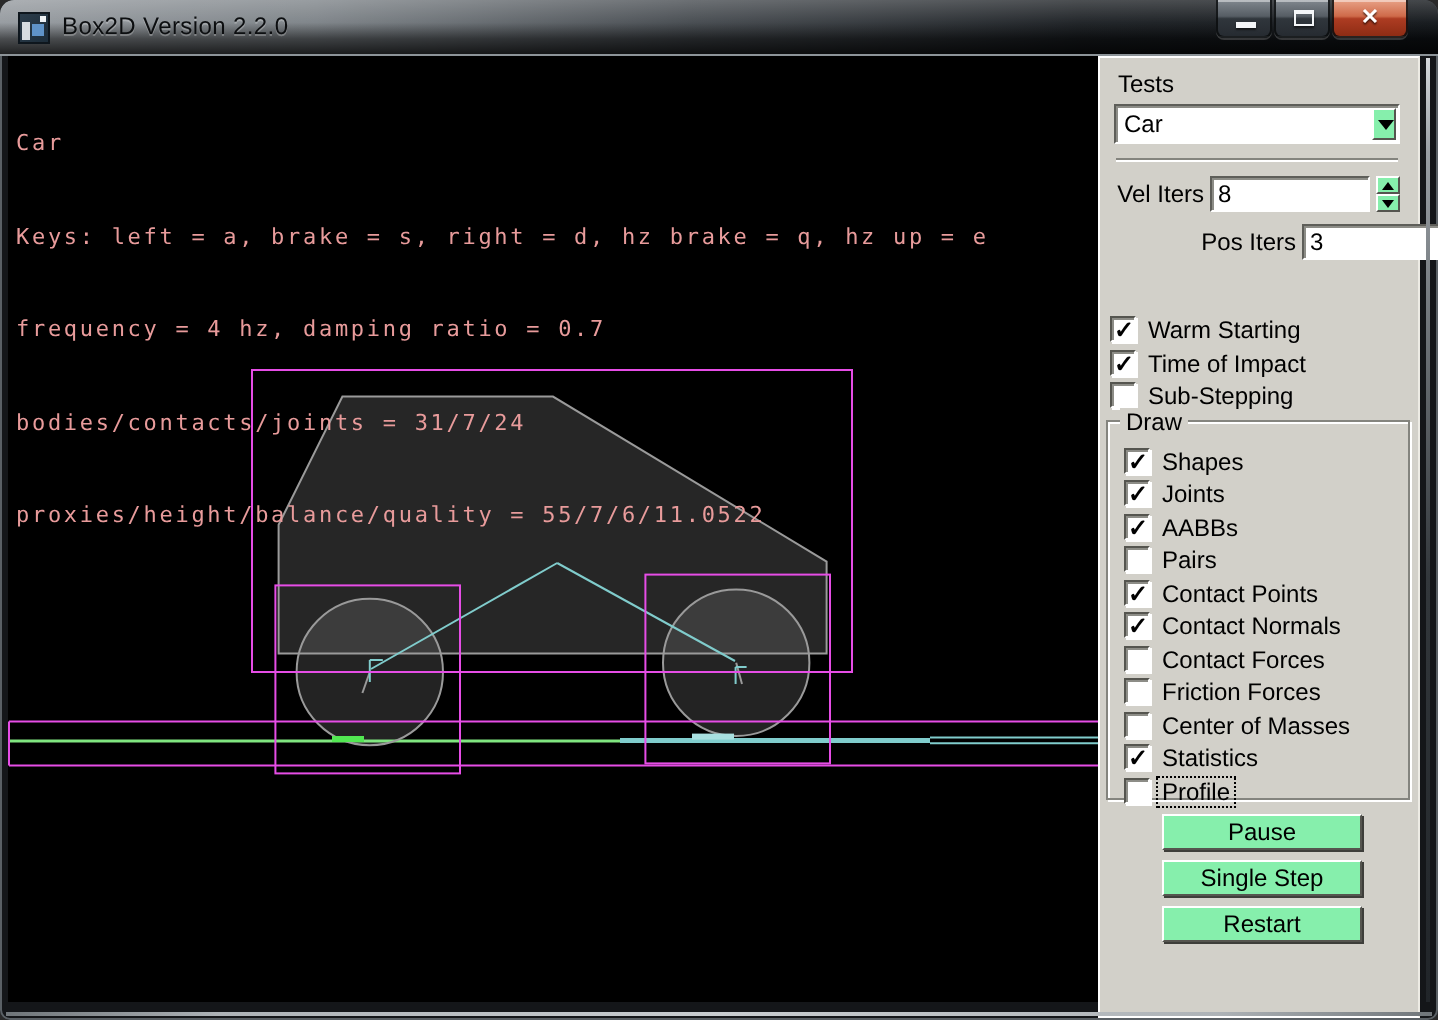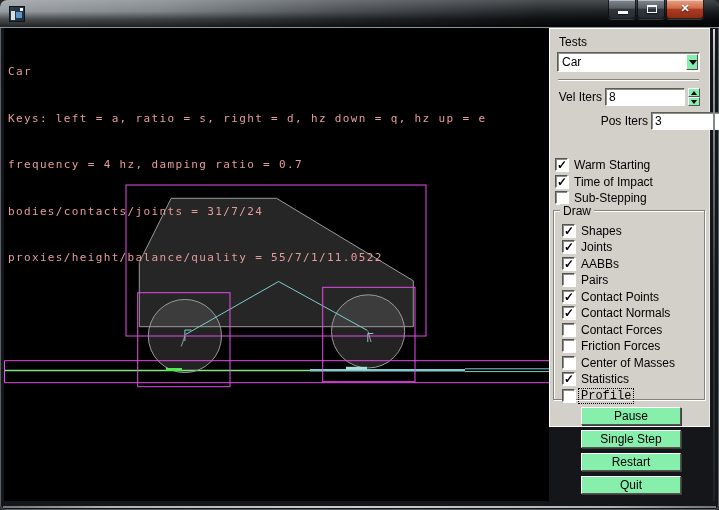--- a/index.html
+++ b/index.html
@@ -56,21 +56,21 @@
   #stats {
     position:absolute; left:4px; top:5px;
     font-family:"DejaVu Sans Mono", monospace;
     font-size:11px; line-height:15.5px; letter-spacing:1.35px;
     color:#E89B9B; white-space:pre;
   }
   #scene { position:absolute; left:0; top:0; }
 
   
   #sidebar {
-    position:absolute; left:549px; top:28px; width:161px; height:399px;
+    position:absolute; left:549px; top:28px; width:161px; height:481px;
     background:#D2D0C9;
     border-left:1px solid #FFFFFF; border-top:1px solid #FFFFFF;
     border-right:1px solid #EDEBE4; border-bottom:1px solid #FFFFFF;
     font-size:12px; color:#000;
   }
   .lbl { position:absolute; font-size:12px; color:#000; }
 
   .sunken {
     background:#fff;
     border-top:1px solid #5e5e59; border-left:1px solid #5e5e59;
@@ -103,21 +103,21 @@
   .spinner .sp-up { position:absolute; left:0; top:0; width:12px; height:9px; }
   .spinner .sp-dn { position:absolute; left:0; top:9px; width:12px; height:9px; }
 
   .cb-row { position:absolute; height:14px; }
   .cb-box { position:absolute; left:0; top:0; width:13px; height:13px; background:#fff;
     border-top:1px solid #55554f; border-left:1px solid #55554f;
     border-bottom:1px solid #FFF; border-right:1px solid #FFF;
     box-shadow: inset 1px 1px 0 #8d8d87, 1px 1px 0 #fff; }
   .cb-box.checked::after { content:"✓"; position:absolute; left:1px; top:-1px; font-size:12px; font-weight:bold; color:#000; }
   .cb-label { position:absolute; left:19px; top:0; white-space:nowrap; }
-  .cb-label.focused { outline:1px dotted #000; padding:0 2px; left:17px;font-family:Liberation Mono, monospace; }
+  .cb-label.focused { outline:1px dotted #000; padding:0 2px; left:17px; }
 
   #draw-group {
     position:absolute; left:3px; top:181px; width:152px; height:190px;
     border:1px solid #84847E;
     box-shadow: inset 1px 1px 0 #FFF, 1px 1px 0 #FFF;
   }
   #draw-group > .gb-label { position:absolute; left:6px; top:-7px; background:#D2D0C9; padding:0 3px; font-size:12px; }
 
   .panel-btn {
     position:absolute; left:31px; width:100px; height:18px;
@@ -136,20 +136,21 @@
 <body>
 
 <div id="window">
 
   <div id="titlebar">
     <div id="app-icon">
       <span class="pane1"></span>
       <span class="pane2"></span>
       <span class="pane3"></span>
     </div>
+    <span id="title-text">Box2D Version 2.2.0</span>
     <div id="caption-buttons">
       <div class="capbtn minmax" title="minimize">
         <span class="glyph-min"></span>
       </div>
       <div class="capbtn minmax" title="maximize">
         <span class="glyph-max"></span>
       </div>
       <div class="capbtn close" title="close">
         <span class="glyph-close">✕</span>
       </div>
@@ -181,24 +182,24 @@
       <rect x="122" y="157" width="300" height="151" fill="none" stroke="#E64DE6" stroke-width="1"></rect>
       <rect x="133.7" y="264.7" width="92.3" height="94" fill="none" stroke="#E64DE6" stroke-width="1"></rect>
       <rect x="318.7" y="259.3" width="92.3" height="94.4" fill="none" stroke="#E64DE6" stroke-width="1"></rect>
       <path d="M0.5,332.7 H545 M0.5,354.7 H545 M0.5,332.7 V354.7" stroke="#E64DE6" stroke-width="1" fill="none"></path>
 
       <rect x="162" y="340" width="16" height="3" fill="#52E852"></rect>
       <rect x="342" y="338.8" width="21" height="3" fill="#A8E0E0"></rect>
     </svg>
     <div id="stats">
       <div>Car</div>
-      <div>Keys: left = a, ratio = s, right = d, hz down = q, hz up = e</div>
+      <div>Keys: left = a, brake = s, right = d, hz brake = q, hz up = e</div>
       <div>frequency = 4 hz, damping ratio = 0.7</div>
       <div>bodies/contacts/joints = 31/7/24</div>
-      <div>proxies/height/balance/quality = 55/7/1/11.0522</div>
+      <div>proxies/height/balance/quality = 55/7/6/11.0522</div>
     </div>
   </div>
 
   <div id="sidebar">
 
     <span class="lbl" style="left:9px; top:6px;">Tests</span>
 
     <div id="tests-dropdown" class="sunken">
       <span class="value">Car</span>
       <span class="dd-btn raised">
@@ -293,19 +294,18 @@
       </div>
       <div class="cb-row" style="left:8px; top:177.5px;">
         <span class="cb-box"></span>
         <span class="cb-label focused">Profile</span>
       </div>
     </div>
 
     <div class="panel-btn raised" style="top:378px;">Pause</div>
     <div class="panel-btn raised" style="top:424px;">Restart</div>
     <div class="panel-btn raised" style="top:401px;">Single Step</div>
-    <div class="panel-btn raised" style="top:447px;">Quit</div>
   </div>
 
   <div id="frame-right-line"></div>
   <div id="frame-bottom-line"></div>
 
 </div>
 
 </body></html>

